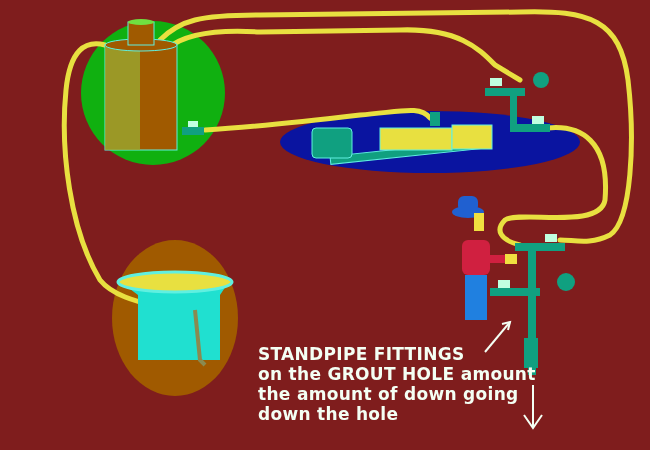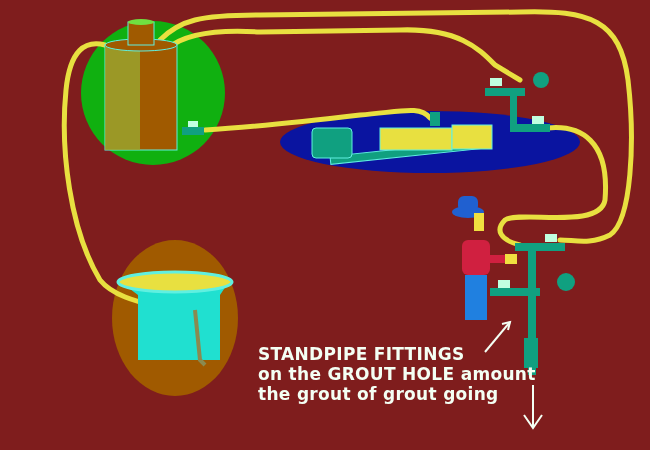--- a/index.html
+++ b/index.html
@@ -85,15 +85,16 @@
       <line x1="485" y1="352" x2="510" y2="322"></line>
       <path d="M502,324 L510,322 L508,330"></path>
       <line x1="533" y1="385" x2="533" y2="428"></line>
       <path d="M524,415 L533,428 L542,415"></path>
     </g>
   </svg>
 
   <div class="caption">
     <div>STANDPIPE FITTINGS</div>
     <div>on the GROUT HOLE amount</div>
-    <div>the grout of grout going</div>
+    <div>the amount of down going</div>
+    <div>down the hole</div>
   </div>
 </div>
 
 </body></html>

